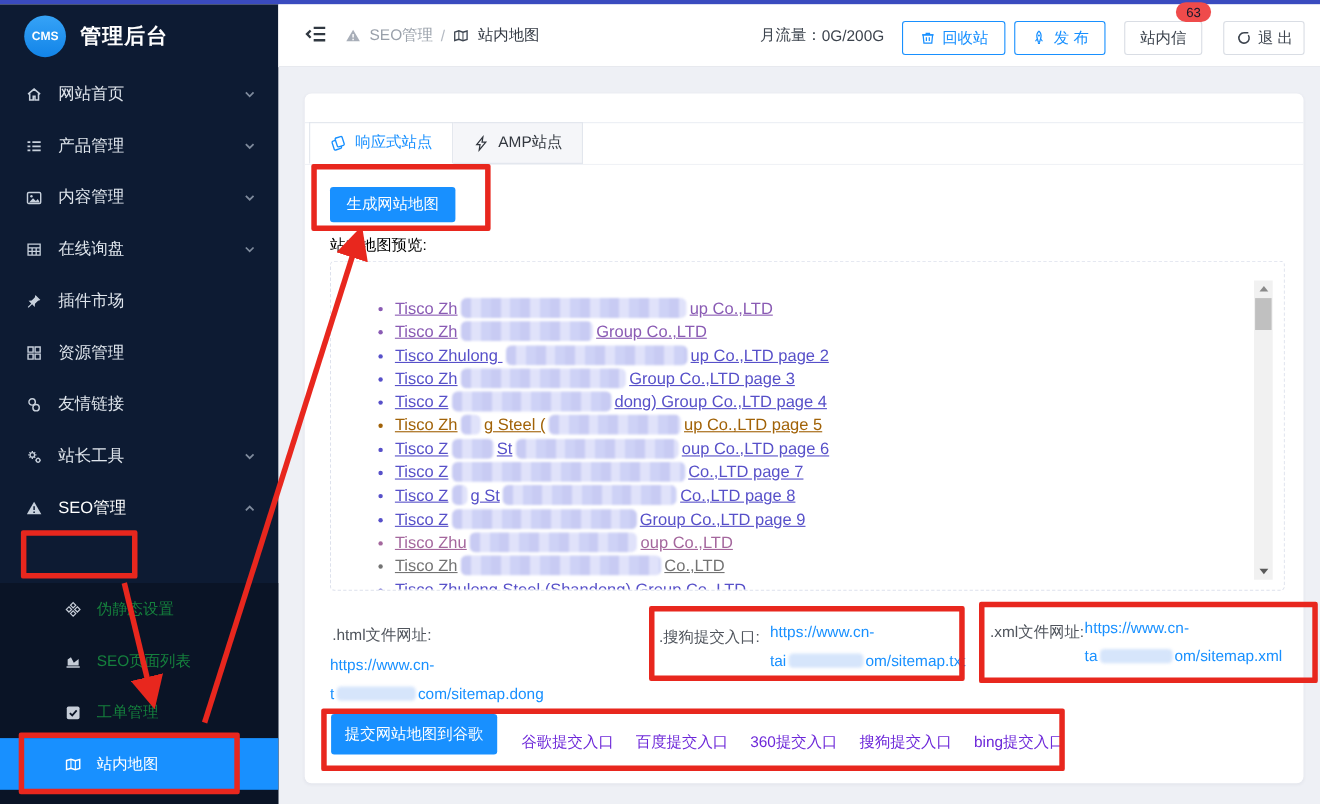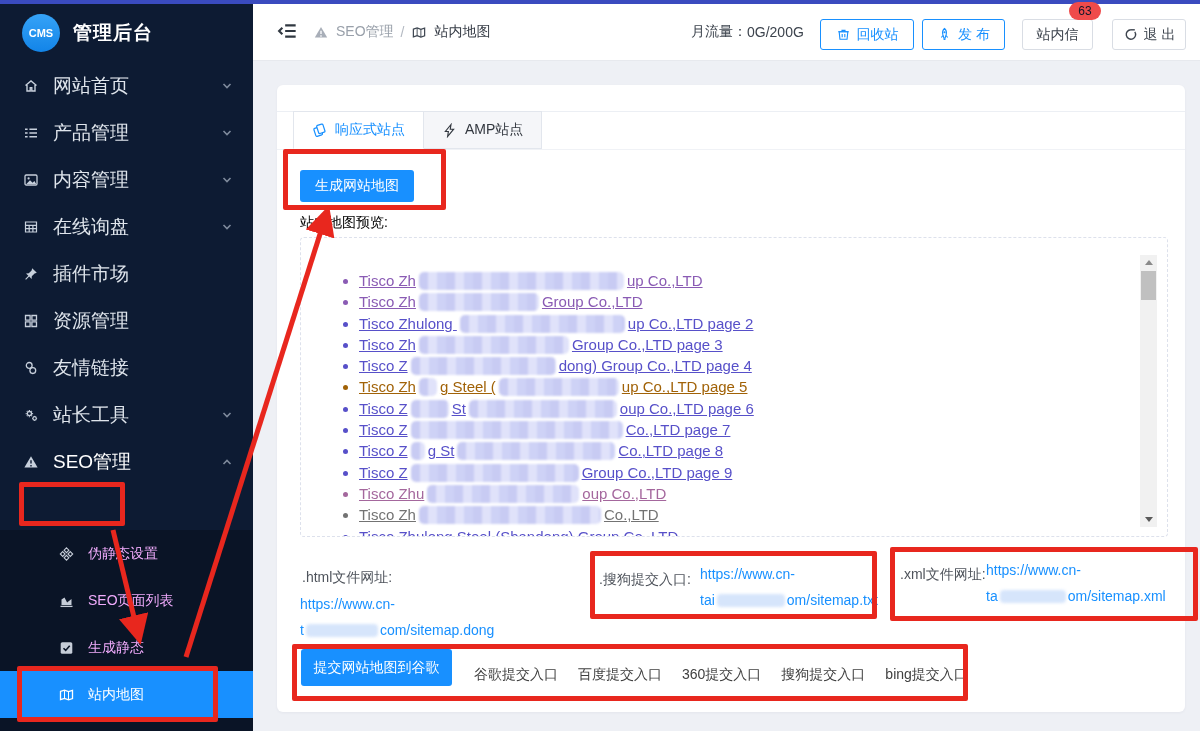--- a/index.html
+++ b/index.html
@@ -7,26 +7,26 @@
        font-family:"Liberation Sans","DejaVu Sans",sans-serif;background:#eef0f5;}
   svg{display:block;}
   
   .topstrip{position:absolute;left:0;top:0;width:1200px;height:4px;background:#3a4bbf;}
   
   .sidebar{position:absolute;left:0;top:4px;width:253px;height:727px;background:#0d1b33;}
   .logo{display:flex;align-items:center;height:58px;padding-left:22px;}
   .logo-badge{width:38px;height:38px;border-radius:50%;background:linear-gradient(180deg,#36a3f7,#1284e8);
       color:#fff;font-size:11px;font-weight:bold;display:flex;align-items:center;justify-content:center;}
   .logo-title{margin-left:13px;color:#ffffff;font-size:19px;font-weight:bold;letter-spacing:1px;}
-  .s-item{display:flex;align-items:center;height:47px;padding:0 20px 0 22px;color:#dfe5ec;font-size:19px;cursor:pointer;}
+  .s-item{display:flex;align-items:center;height:47px;padding:0 20px 0 22px;color:#dfe5ec;font-size:15px;cursor:pointer;}
   .s-item .icn{width:18px;height:16px;color:#c7d0dc;flex:0 0 18px;}
   .s-item .lbl{margin-left:13px;}
   .s-item .chev{margin-left:auto;color:#7e8a9c;width:12px;height:12px;}
   .submenu{background:#0a1426;position:absolute;left:0;top:526px;bottom:0;width:253px;}
-  .s-sub{display:flex;align-items:center;height:47px;padding-left:58px;color:#f0abfc;font-size:14px;cursor:pointer;}
+  .s-sub{display:flex;align-items:center;height:47px;padding-left:58px;color:#15803d;font-size:14px;cursor:pointer;}
   .s-sub .icn{width:17px;height:16px;color:#c6cdd8;flex:0 0 17px;}
   .s-sub .lbl{margin-left:13px;}
   .s-sub.active{background:#1890ff;color:#fff;}
   .s-sub.active .icn{color:#fff;}
   
   .header{position:absolute;left:253px;top:4px;width:947px;height:56px;background:#fff;border-bottom:1px solid #e7e9ee;}
   .collapse{position:absolute;left:24px;top:17px;width:21px;height:20px;color:#303841;cursor:pointer;}
   .crumb{position:absolute;left:60px;top:0;height:56px;display:flex;align-items:center;font-size:14px;gap:7px;}
   .crumb .sec{color:#99a0aa;}
   .crumb .sep{color:#b3b9c2;}
@@ -38,21 +38,21 @@
   .hbtn.blue{border:1px solid #1890ff;color:#1890ff;}
   .hbtn.gray{border:1px solid #d9dde4;color:#3c434d;}
   .hbtn .icn{width:15px;height:15px;}
   .badge{position:absolute;left:816px;top:-2px;min-width:18px;padding:1px 7px;height:16px;border-radius:9px;
          background:#ef4b4b;color:#0f172a;font-size:12px;display:flex;align-items:center;justify-content:center;z-index:5;}
   
   .card{position:absolute;left:277px;top:85px;width:908px;height:627px;background:#fff;border-radius:6px;
         box-shadow:0 1px 3px rgba(30,40,70,.05);}
   .tabline-top{position:absolute;left:0;right:0;top:26px;height:1px;background:#eceff4;}
   .tabline-bot{position:absolute;left:0;right:0;top:64px;height:1px;background:#f0f2f6;}
-  .tabs{position:absolute;left:16px;top:26px;display:flex;z-index:2;}
+  .tabs{position:absolute;left:4px;top:26px;display:flex;z-index:2;}
   .tab{display:inline-flex;align-items:center;gap:8px;padding:0 18px;height:38px;box-sizing:border-box;
        border:1px solid #e2e6ed;font-size:14px;cursor:pointer;}
   .tab .icn{width:15px;height:15px;}
   .tab.active{background:#fff;color:#1890ff;border-bottom-color:#fff;}
   .tab.inactive{background:#f5f6f9;color:#32373f;border-left:none;}
   .genbtn{position:absolute;left:23px;top:85px;width:114px;height:32px;background:#1890ff;color:#fff;border:none;
           border-radius:3px;font-size:14px;cursor:pointer;font-family:inherit;}
   .plabel{position:absolute;left:23px;top:129px;font-size:14px;color:#000000;}
   .pbox{position:absolute;left:23px;top:152px;width:868px;height:300px;border:1px dashed #dde1ec;border-radius:4px;
         box-sizing:border-box;overflow:hidden;}
@@ -71,21 +71,21 @@
   .tri-up{width:0;height:0;border-left:4px solid transparent;border-right:4px solid transparent;border-bottom:5px solid #8a8a8a;}
   .tri-dn{width:0;height:0;border-left:4px solid transparent;border-right:4px solid transparent;border-top:5px solid #5a5a5a;}
   .sb-thumb{position:absolute;left:1px;top:16px;width:15px;height:29px;background:#c0c0c0;cursor:pointer;}
   
   .f-label{position:absolute;font-size:14px;color:#4f545c;}
   .f-url{position:absolute;font-size:14px;color:#1890ff;line-height:26px;cursor:pointer;}
   
   .subbtn{position:absolute;left:24px;top:564px;width:151px;height:37px;background:#1890ff;color:#fff;border:none;
           border-radius:3px;font-size:14px;cursor:pointer;font-family:inherit;}
   .sublinks{position:absolute;left:194px;top:564px;height:37px;display:flex;align-items:center;gap:14px;font-size:14px;}
-  .sublinks span{color:#404040;cursor:pointer;padding:0 3px;margin-top:14px;}
+  .sublinks span{color:#6d28d9;cursor:pointer;padding:0 3px;margin-top:14px;}
   
   .ann{position:absolute;border:5px solid #e8271e;border-radius:2px;z-index:40;pointer-events:none;box-sizing:border-box;}
   #arrows{position:absolute;left:0;top:0;width:1200px;height:731px;z-index:50;pointer-events:none;}
 </style>
 </head>
 <body>
 
 <div class="topstrip"></div>
 
 <div class="sidebar">
@@ -222,21 +222,21 @@
         </span>
         <span class="lbl">SEO页面列表</span>
       </div>
       <div class="s-sub">
         <span class="icn">
           <svg viewBox="0 0 16 16" width="100%" height="100%">
             <rect x="2.2" y="2.2" width="11.6" height="11.6" rx="1.6" fill="currentColor"></rect>
             <path d="M5 8.2 7.2 10.4 11.2 5.8" fill="none" stroke="#0a1426" stroke-width="1.6"></path>
           </svg>
         </span>
-        <span class="lbl">生成静态</span>
+        <span class="lbl">工单管理</span>
       </div>
       <div class="s-sub active">
         <span class="icn">
           <svg viewBox="0 0 16 16" width="100%" height="100%">
             <path d="M2 4.4 6 3.2l4 1.4 4-1.2v8.2l-4 1.2-4-1.4-4 1.2Z" fill="none" stroke="currentColor" stroke-width="1.3"></path>
             <path d="M6 3.2v8.4M10 4.6V13" stroke="currentColor" stroke-width="1"></path>
           </svg>
         </span>
         <span class="lbl">站内地图</span>
       </div>

